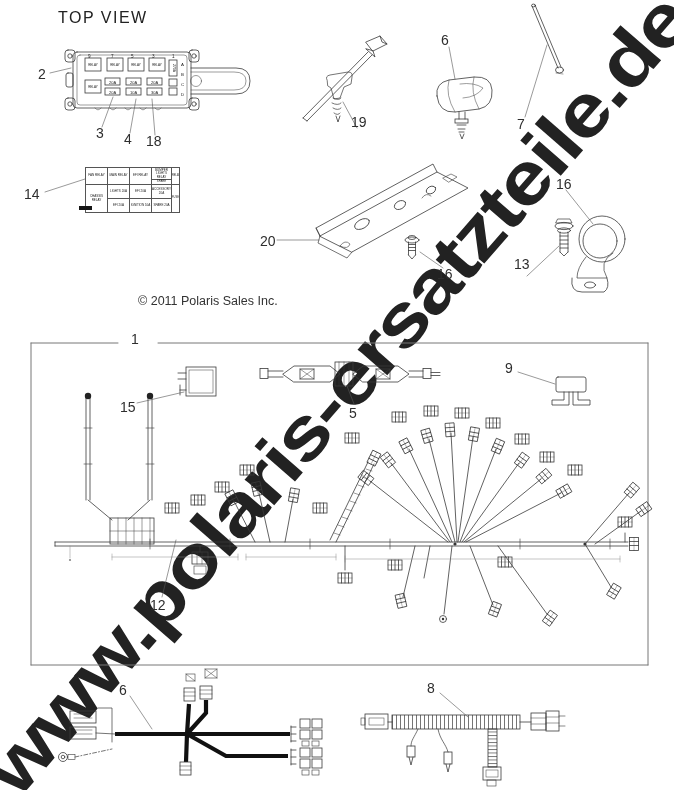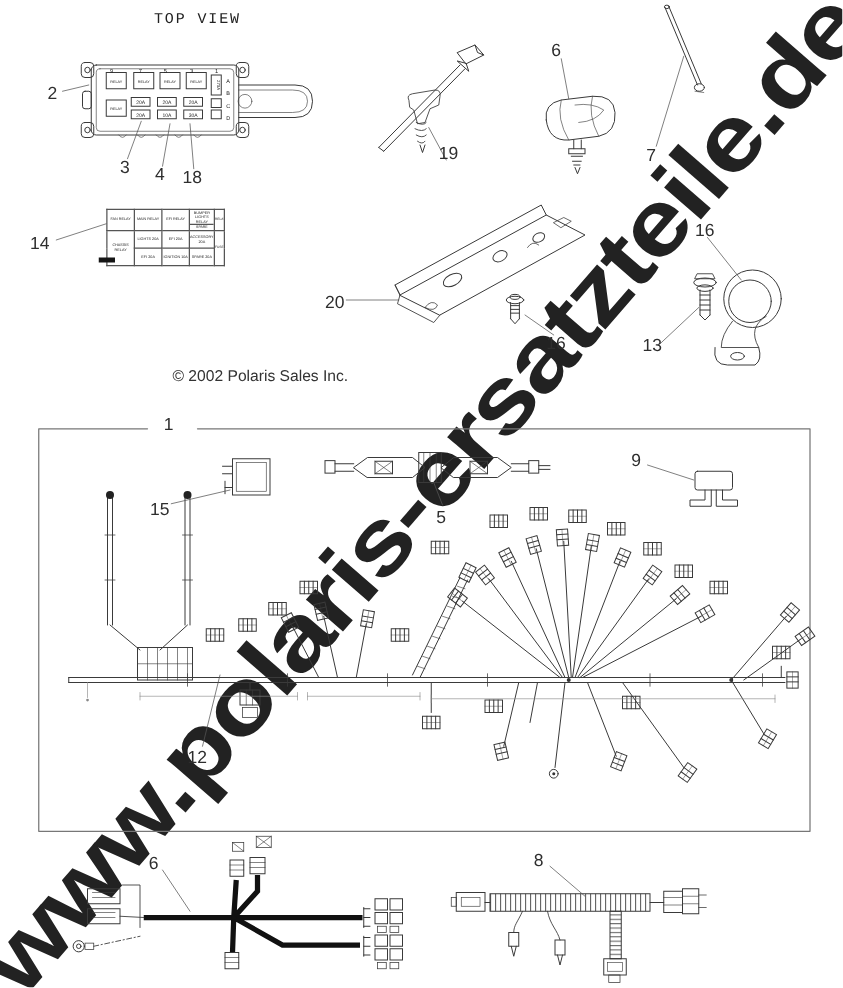--- a/index.html
+++ b/index.html
@@ -1,20 +1,20 @@
 <!DOCTYPE html>
 <html><head>
 <meta charset="utf-8">
 <style>
   html,body{margin:0;padding:0;background:#fff;}
   .page{position:relative;width:674px;height:790px;background:#fff;overflow:hidden;
         font-family:"Liberation Sans",sans-serif;}
   .abs{position:absolute;}
-  .title{left:58px;top:8px;width:200px;text-align:center;font-family:Liberation Mono, monospace;
-         font-size:12px;letter-spacing:1.5px;color:#222;line-height:1.25;}
+  .title{left:58px;top:8px;width:200px;font-family:Liberation Sans, sans-serif;
+         font-size:16px;letter-spacing:1.5px;color:#222;line-height:1.25;}
   .copyright{left:138px;top:294px;font-size:12.5px;color:#333;}
   .callout{font-size:14px;color:#2e2e2e;}
   .wm-svg,.art-svg{position:absolute;left:0;top:0;}
   .wm-svg{z-index:1;} .art-svg{z-index:2;}
   .hud{z-index:3;}
   
   .legend{left:85px;top:167px;width:94px;z-index:3;}
   .legend table{border-collapse:collapse;width:94px;table-layout:fixed;}
   .legend td{border:0.6px solid #555;font-size:3px;line-height:1.15;text-align:center;
              padding:0;color:#222;overflow:hidden;}
@@ -386,21 +386,21 @@
       <path d="M162,597 L176,540"></path>
       <path d="M130,696 L152,729"></path>
       <path d="M440,693 L468,717"></path>
     </g>
   </svg>
 
   <div class="abs title hud">
     <div>TOP VIEW</div>
   </div>
 
-  <div class="abs copyright hud">© 2002 Polaris Sales Inc.</div>
+  <div class="abs copyright hud">© 2011 Polaris Sales Inc.</div>
 
   <div class="abs legend">
     <table>
       <colgroup>
           <col style="width:22px">
           <col style="width:22px">
           <col style="width:22px">
           <col style="width:20px">
           <col style="width:8px">
         </colgroup>
@@ -437,21 +437,21 @@
   <div class="abs callout hud" style="left:96px;top:125px">3</div>
   <div class="abs callout hud" style="left:124px;top:131px">4</div>
   <div class="abs callout hud" style="left:146px;top:133px">18</div>
   <div class="abs callout hud" style="left:24px;top:186px">14</div>
   <div class="abs callout hud" style="left:351px;top:114px">19</div>
   <div class="abs callout hud" style="left:441px;top:32px">6</div>
   <div class="abs callout hud" style="left:517px;top:116px">7</div>
   <div class="abs callout hud" style="left:260px;top:233px">20</div>
   <div class="abs callout hud" style="left:437px;top:266px">16</div>
   <div class="abs callout hud" style="left:556px;top:176px">16</div>
-  <div class="abs callout hud" style="left:514px;top:268px">13</div>
+  <div class="abs callout hud" style="left:514px;top:256px">13</div>
   <div class="abs callout hud" style="left:120px;top:399px">15</div>
   <div class="abs callout hud" style="left:349px;top:405px">5</div>
   <div class="abs callout hud" style="left:505px;top:360px">9</div>
   <div class="abs callout hud" style="left:150px;top:597px">12</div>
   <div class="abs callout hud" style="left:119px;top:682px">6</div>
   <div class="abs callout hud" style="left:427px;top:680px">8</div>
 
 </div>
 
 </body></html>

